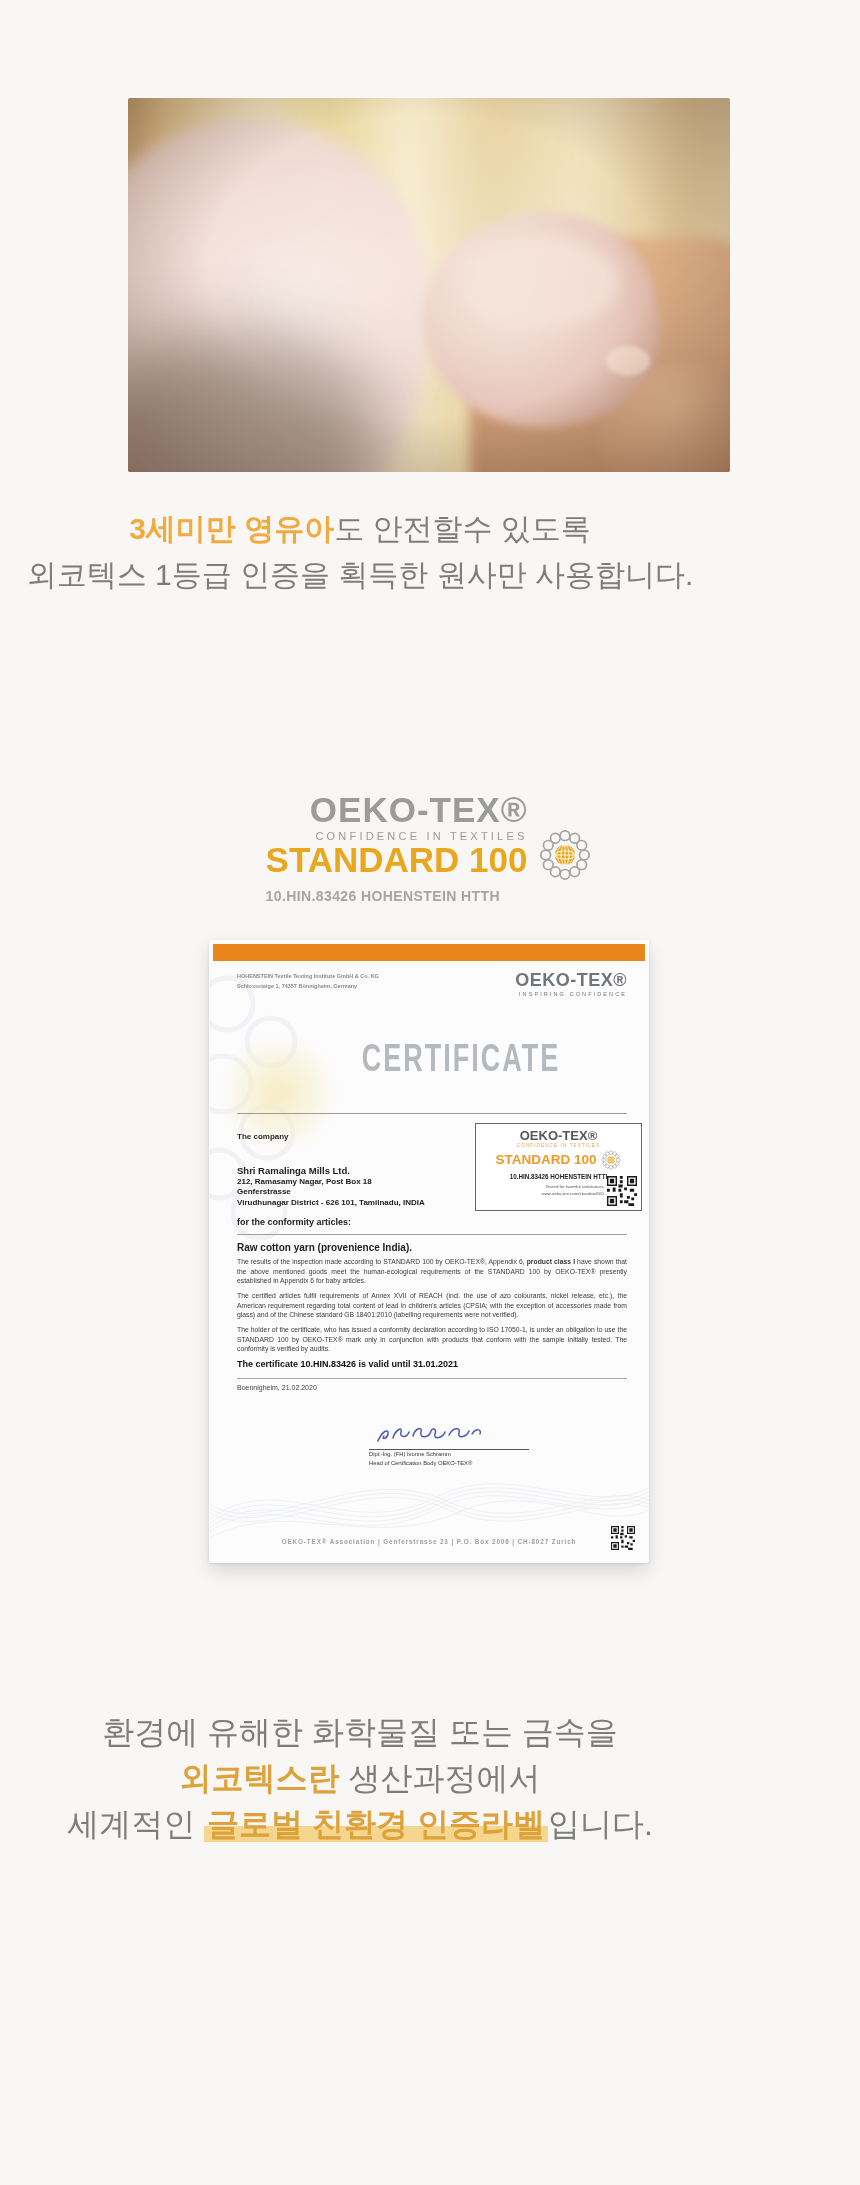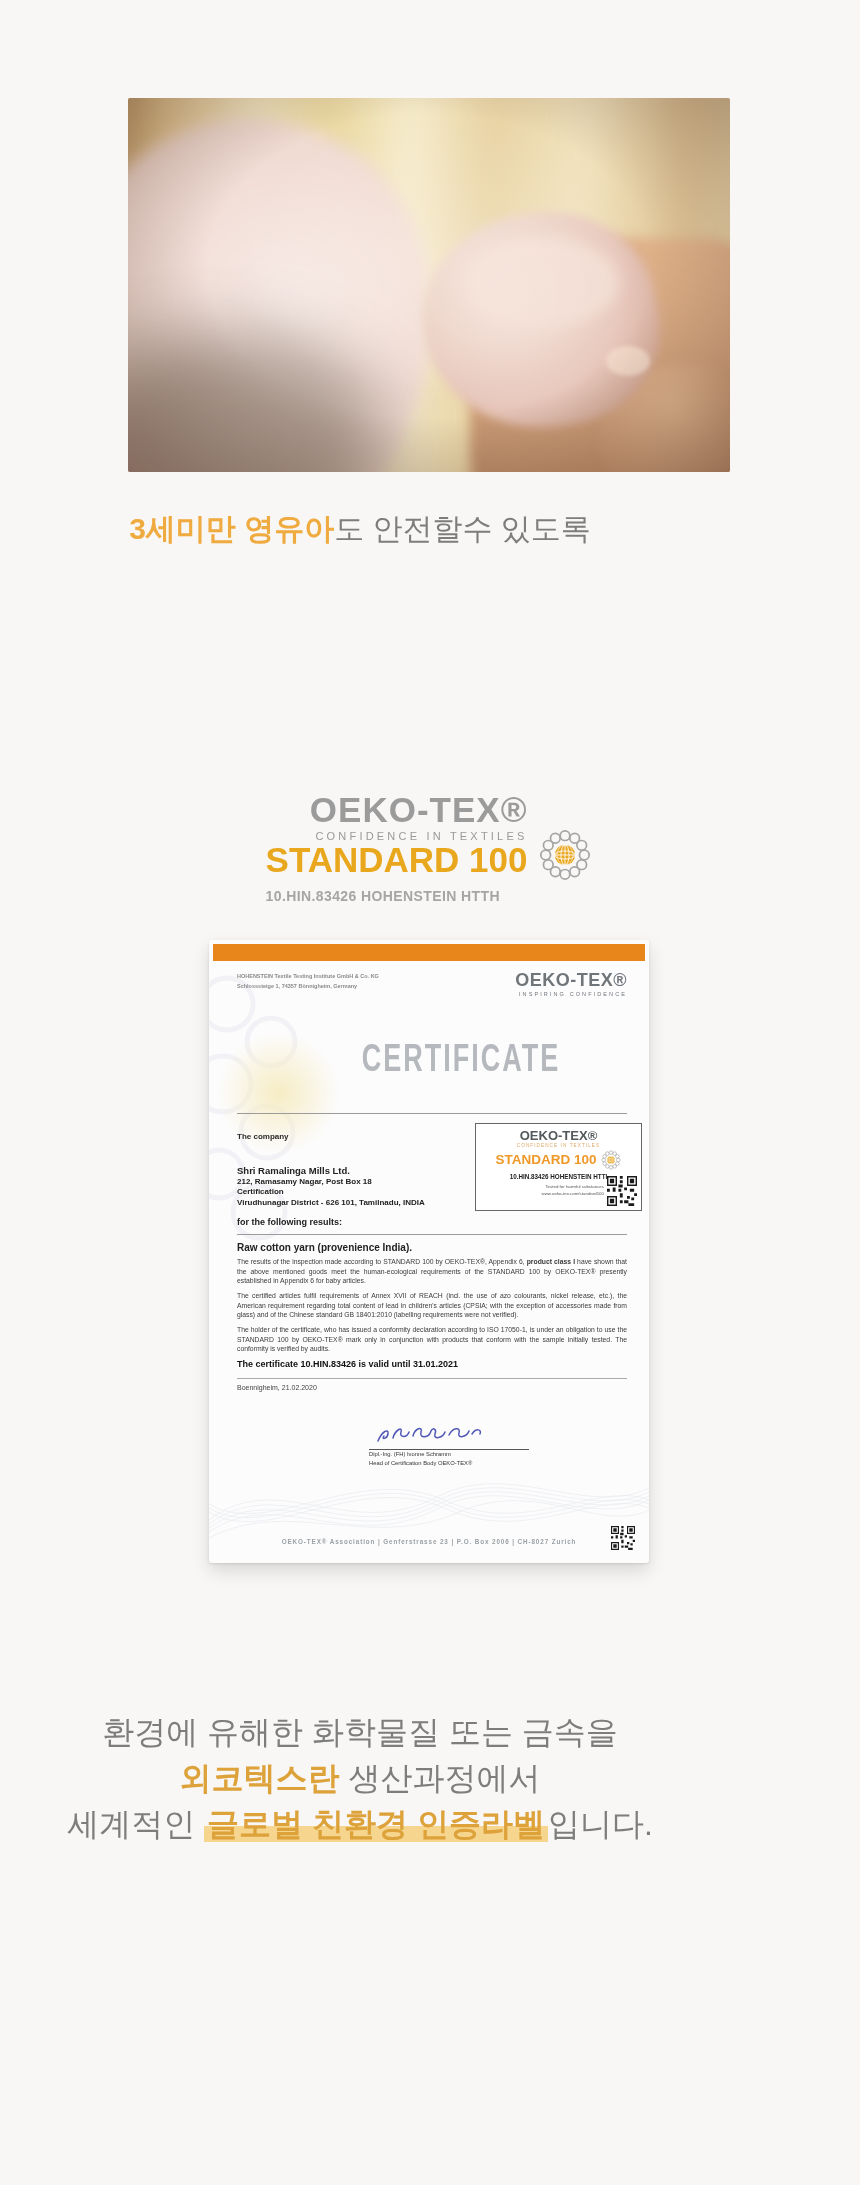--- a/index.html
+++ b/index.html
@@ -130,20 +130,21 @@
   <div class="ph-ahand"></div>
   <div class="ph-thumb"></div>
   <div class="ph-fist"></div>
   <div class="ph-knuckle"></div>
   <div class="ph-nail"></div>
   <div class="ph-vignette"></div>
 </div>
 
 <div class="abs ktext intro">
   <div><span class="accent1">3세미만 영유아</span><span>도 안전할수 있도록</span></div>
+  <div>외코텍스 1등급 인증을 획득한 원사만 사용합니다.</div>
 </div>
 
 <div class="abs brandlock">
   <div class="brand-col">
     <div class="bl-brand">OEKO-TEX®</div>
     <div class="bl-tag">CONFIDENCE IN TEXTILES</div>
     <div class="bl-std">STANDARD 100</div>
     <div class="bl-cert">10.HIN.83426 HOHENSTEIN HTTH</div>
   </div>
   <svg class="flower-lg" viewBox="0 0 60 60">
@@ -178,21 +179,21 @@
   </div>
 
   <div class="abs cert-title">CERTIFICATE</div>
 
   <div class="abs c-label" style="left:28px;top:156px;margin-top:36px;">The company</div>
   <div class="abs c-hr" style="left:28px;right:22px;top:173px;"></div>
 
   <div class="abs company">
     <div class="co-name">Shri Ramalinga Mills Ltd.</div>
     <div class="co-addr">212, Ramasamy Nagar, Post Box 18</div>
-    <div class="co-addr">Certification</div>
+    <div class="co-addr">Genferstrasse</div>
     <div class="co-addr">Virudhunagar District - 626 101, Tamilnadu, INDIA</div>
   </div>
 
 
   <div class="abs labelbox">
     <div class="lb-brand">OEKO-TEX®</div>
     <div class="lb-tag">CONFIDENCE IN TEXTILES</div>
     <div class="lb-stdrow">
       <div class="lb-std">STANDARD 100</div>
       <svg class="flower-sm" viewBox="0 0 60 60">
@@ -204,21 +205,21 @@
       <div class="lb-tested">
         <div>Tested for harmful substances</div>
         <div>www.oeko-tex.com/standard100</div>
       </div>
       <svg class="qr" viewBox="0 0 21 21">
           <use href="#qrsym"></use>
         </svg>
     </div>
   </div>
 
-  <div class="abs c-label articles-lbl" style="font-size:9px;">for the following results:</div>
+  <div class="abs c-label articles-lbl" style="font-size:9px;">for the conformity articles:</div>
   <div class="abs c-hr" style="left:28px;right:22px;top:294px;"></div>
   <div class="abs articles">Raw cotton yarn (provenience India).</div>
 
   <div class="abs para" style="top:317px;">
     <span>The results of the inspection made according to STANDARD 100 by OEKO-TEX®, Appendix 6, </span><b>product class I</b><span> have shown that the above mentioned goods meet the human-ecological requirements of the STANDARD 100 by OEKO-TEX® presently established in Appendix 6 for baby articles.</span>
   </div>
   <div class="abs para" style="top:351px;">The certified articles fulfil requirements of Annex XVII of REACH (incl. the use of azo colourants, nickel release, etc.), the American requirement regarding total content of lead in children's articles (CPSIA; with the exception of accessories made from glass) and of the Chinese standard GB 18401:2010 (labelling requirements were not verified).</div>
   <div class="abs para" style="top:385px;">The holder of the certificate, who has issued a conformity declaration according to ISO 17050-1, is under an obligation to use the STANDARD 100 by OEKO-TEX® mark only in conjunction with products that conform with the sample initially tested. The conformity is verified by audits.</div>
 
   <div class="abs valid">The certificate 10.HIN.83426 is valid until 31.01.2021</div>

